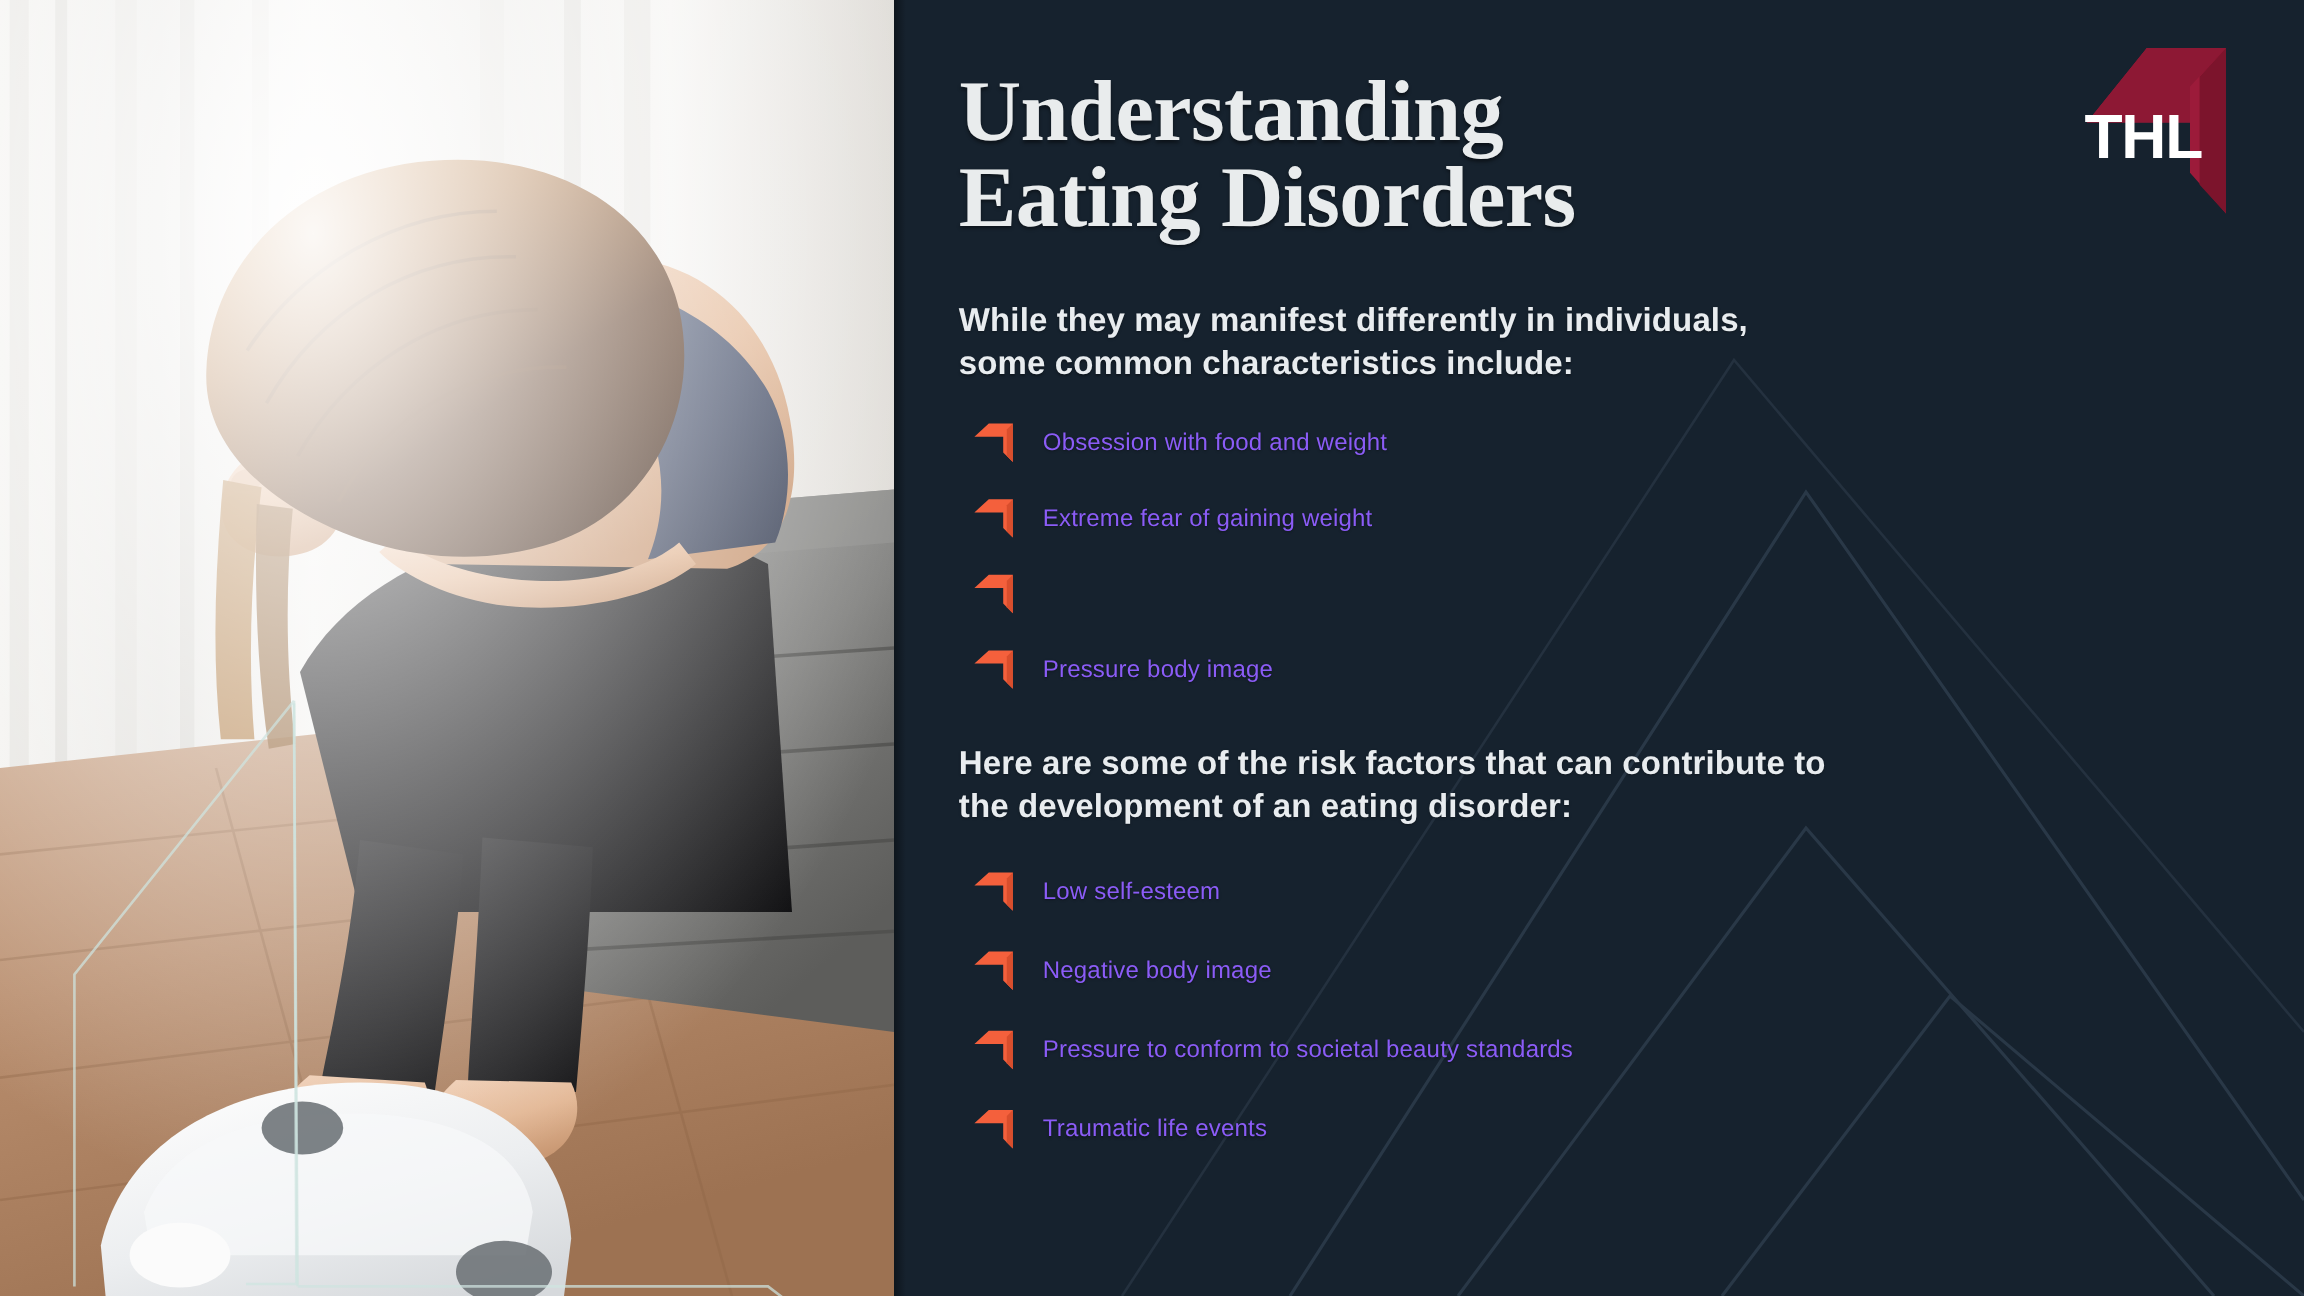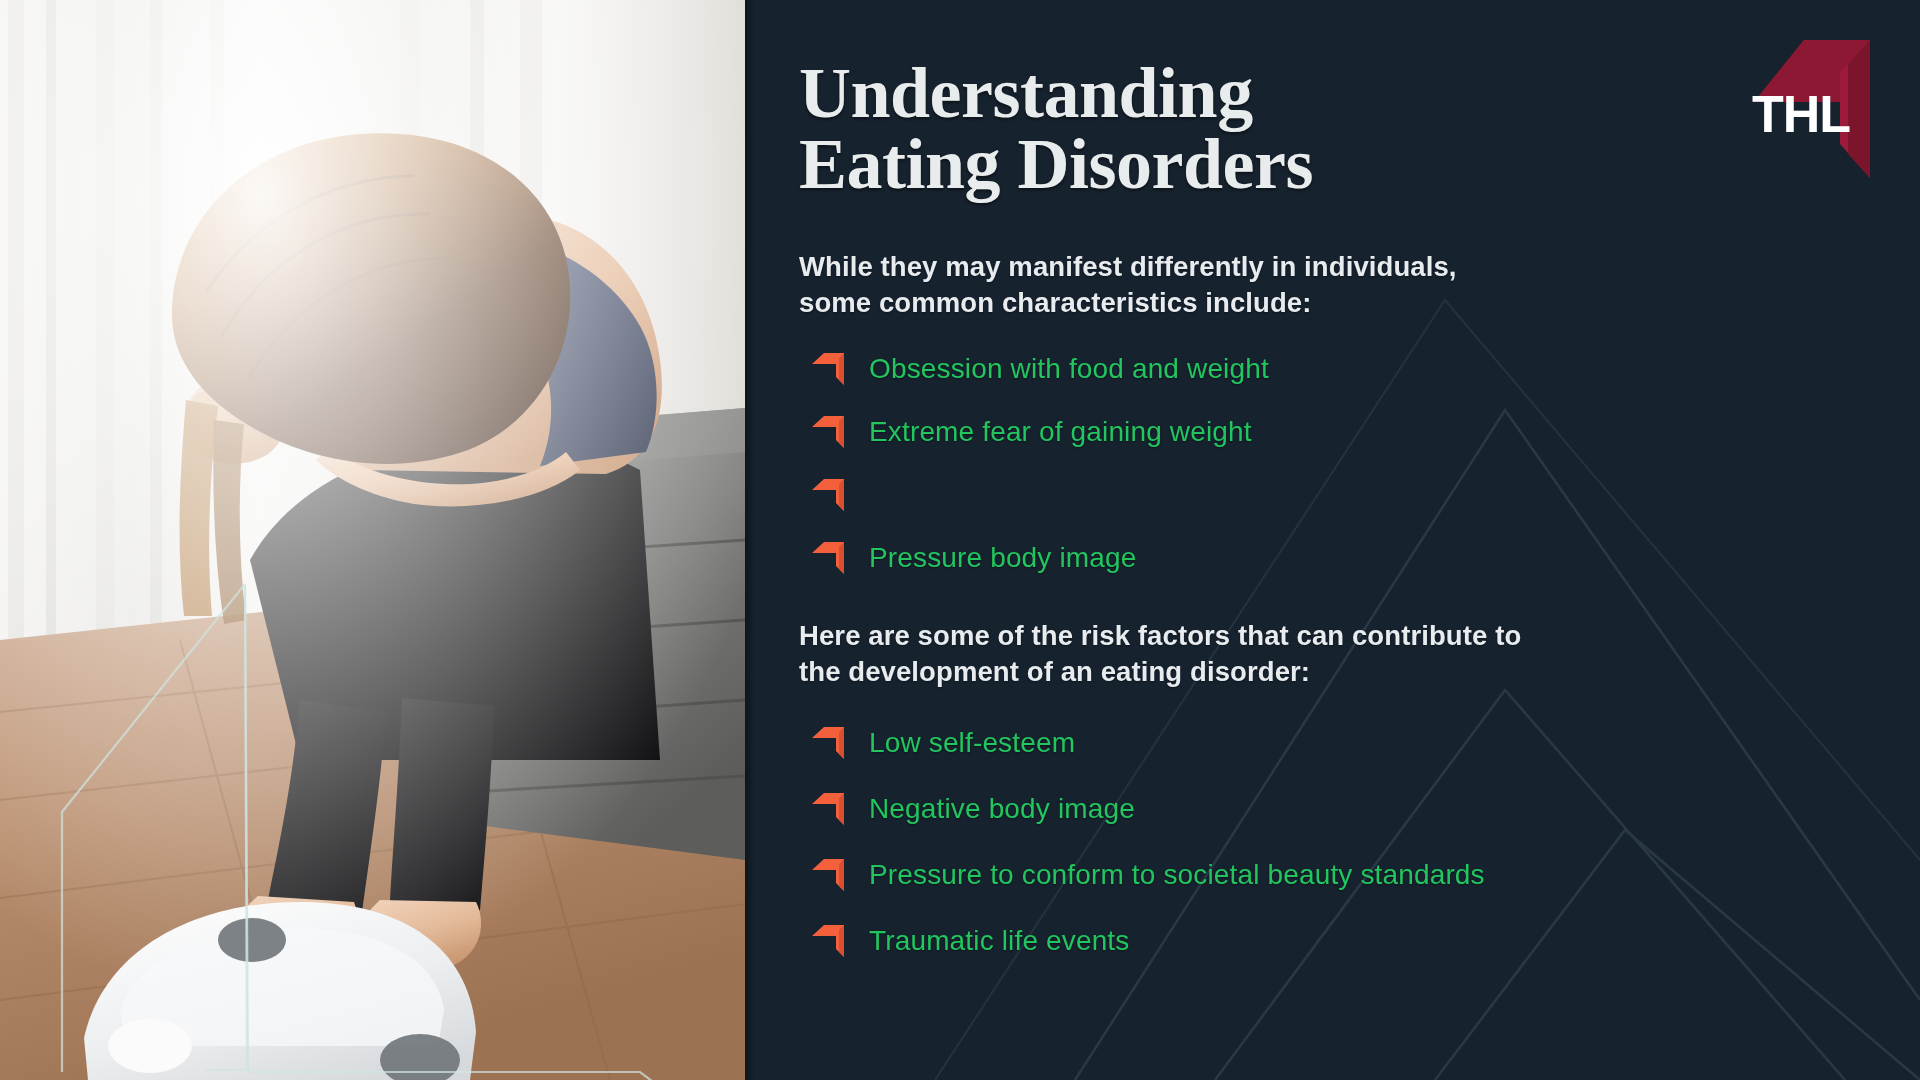--- a/index.html
+++ b/index.html
@@ -53,21 +53,21 @@
   .content-inner {
     position:relative;
     z-index:3;
     padding:52px 70px 0 54px;
     height:100%;
   }
 
   
   .logo {
     position:absolute;
-    top:28px; right:44px;
+    top:28px; right:59px;
     width:128px; height:152px;
     z-index:5;
   }
   .logo svg { width:100%; height:100%; display:block; }
 
   
   .title {
     font-family:"Liberation Serif", "DejaVu Serif", serif;
     font-weight:700;
     font-size:72px;
@@ -108,23 +108,23 @@
 
   .bullet-icon {
     flex:0 0 34px;
     width:34px; height:34px;
     margin-right:24px;
     display:block;
   }
   .bullet-icon svg { width:100%; height:100%; display:block; }
 
   .bullet-text {
-    font-size:28px;
+    font-size:20px;
     line-height:1.2;
-    color:#22c55e;
+    color:#8b5cf6;
     letter-spacing:.15px;
     white-space:nowrap;
     text-shadow:0 1px 2px rgba(0,0,0,.35);
     text-align:center;
   }
 
   
   .seam {
     position:absolute;
     left:745px; top:0;

